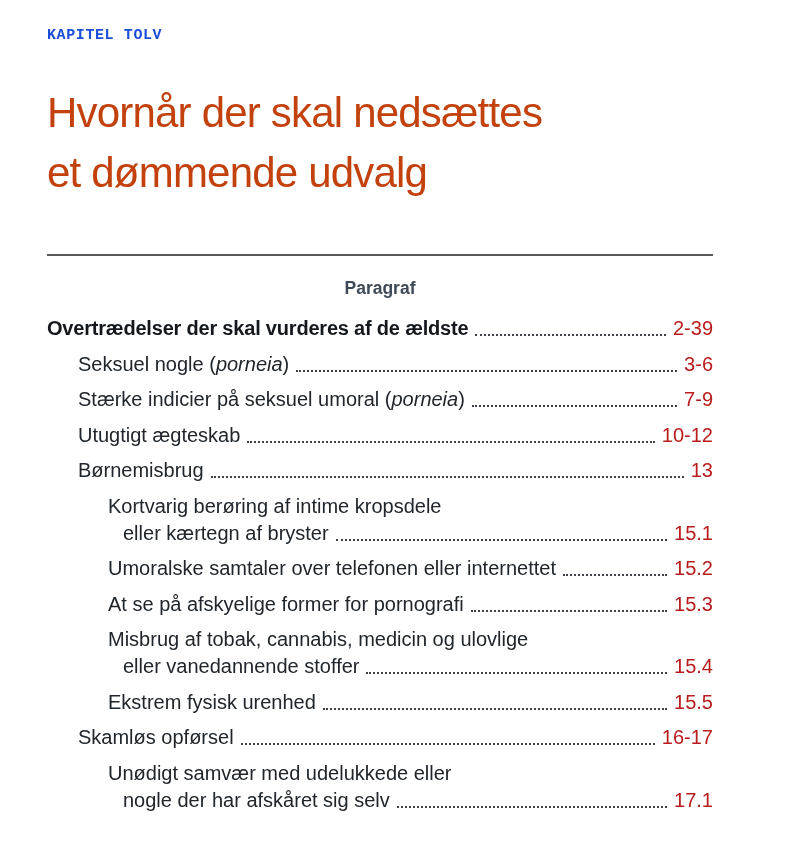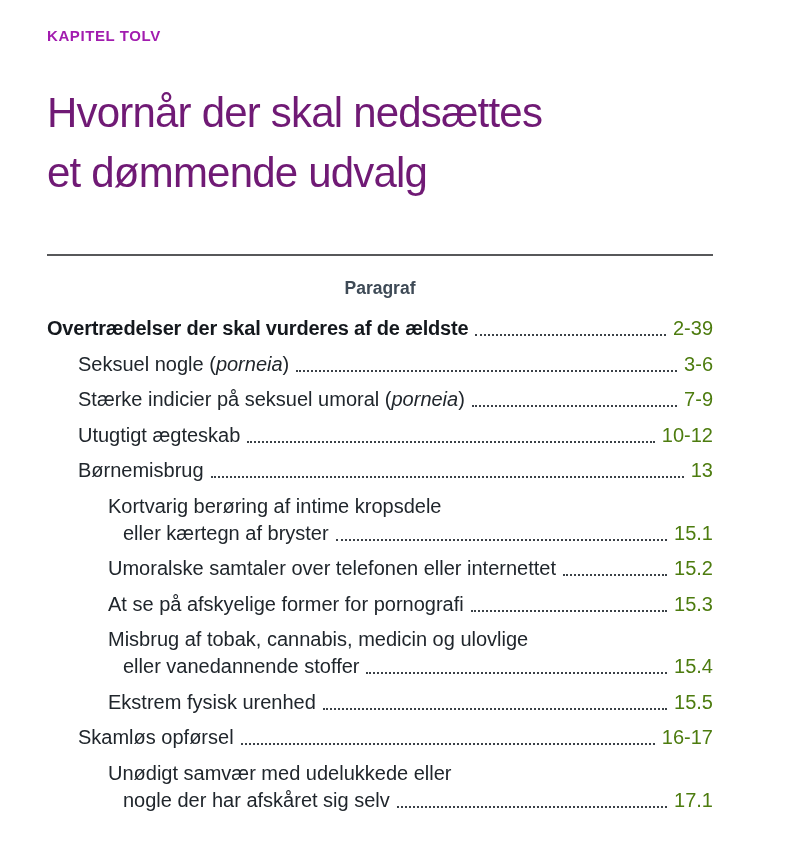--- a/index.html
+++ b/index.html
@@ -13,30 +13,31 @@
   }
   .page {
     box-sizing: border-box;
     height: 100%;
     padding: 27px 85px 0 47px;
   }
   .kicker {
     font-size: 15px;
     font-weight: 700;
     letter-spacing: 0.6px;
-    color: #a21caf;
+    color: #1d4ed8;
     line-height: 18px;
+    font-family: Liberation Mono, monospace;
   }
   .title {
     margin: 38px 0 0 0;
     font-size: 42px;
     font-weight: 400;
     letter-spacing: -0.8px;
     line-height: 60px;
-    color: #701a75;
+    color: #c2410c;
   }
   .rule {
     border: none;
     border-top: 2px solid #57585a;
     margin: 51px 0 0 0;
   }
   .col-header {
     margin-top: 19px;
     text-align: center;
     font-size: 17.5px;
@@ -65,21 +66,21 @@
   .label i { font-style: italic; }
   .leader {
     flex: 1 1 auto;
     min-width: 14px;
     border-bottom: 2px dotted #3b4147;
     margin: 0 7px 6px 7px;
     align-self: flex-end;
   }
   .ref {
     white-space: nowrap;
-    color: #4d7c0f;
+    color: #b91c1c;
   }
 </style>
 </head>
 <body>
 
 <div class="page">
   <div class="kicker">KAPITEL TOLV</div>
   <h1 class="title">
     <span>Hvornår der skal nedsættes</span><br>
     <span>et dømmende udvalg</span>

